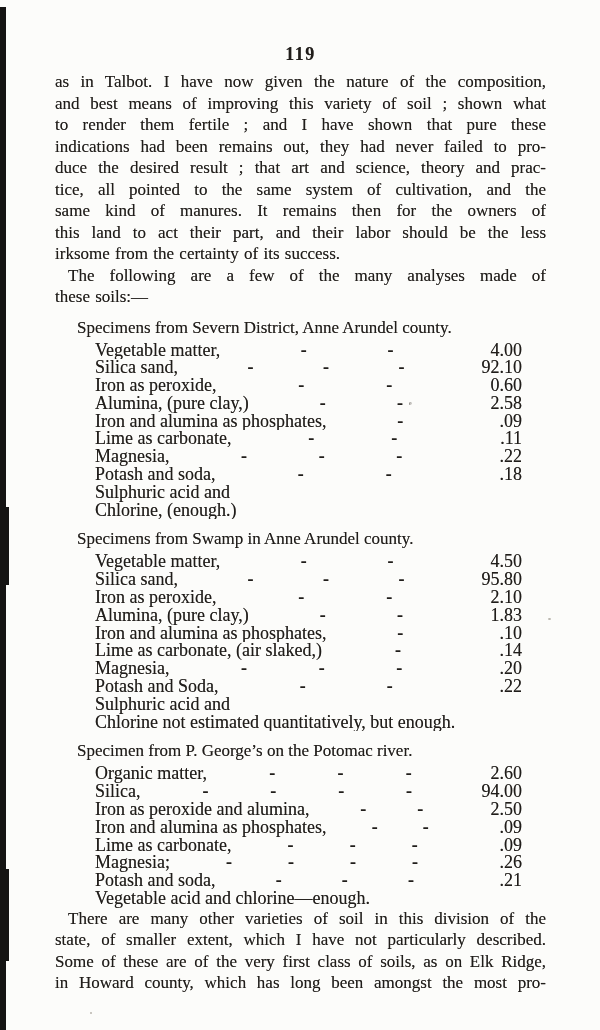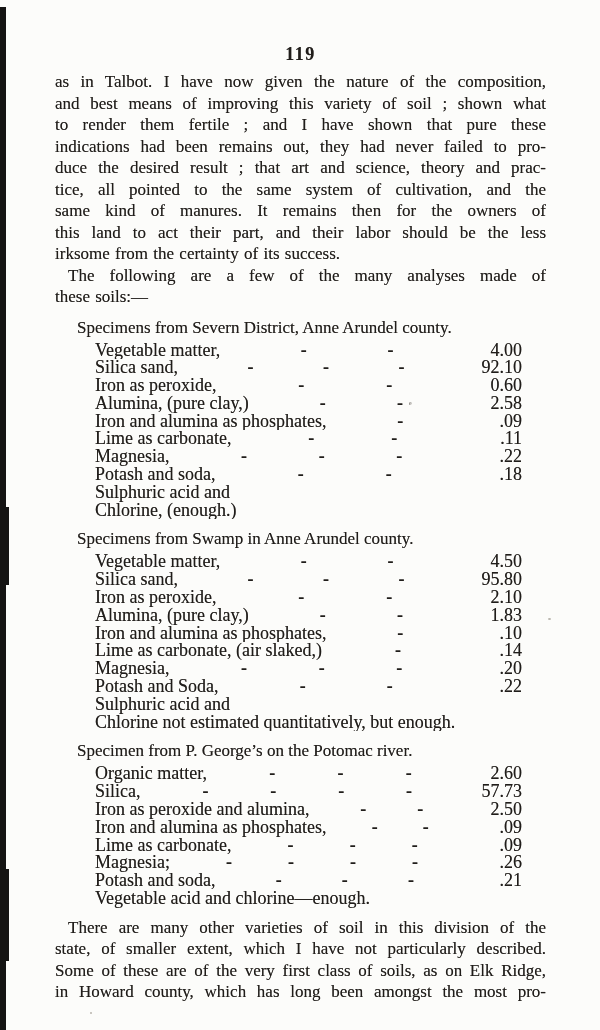--- a/index.html
+++ b/index.html
@@ -43,21 +43,21 @@
   }
   .trow {
     display:flex; align-items:center;
     font-size:18px; line-height:17.8px; height:17.8px; overflow:hidden;
     padding-left:40px; padding-right:24px;
   }
   .rlabel { white-space:pre; }
   .dashes { flex:1; display:flex; justify-content:space-evenly; align-items:baseline; }
   .dash { font-weight:bold; letter-spacing:0; }
   .rvalue { min-width:48px; text-align:right; white-space:pre; }
-  .closing { margin-top:9px; }
+  .closing { }
   .artifact {
     position:absolute; left:409px; top:399px;
     font-size:10px; color:#5a554e; text-shadow:none;
   }
   
   .speck { position:absolute; background:#b9b5ad; border-radius:50%; }
 </style>
 </head>
 <body>
 
@@ -244,21 +244,21 @@
             <span class="rvalue">2.60</span>
           </div>
           <div class="trow">
             <span class="rlabel">Silica,</span>
             <span class="dashes">
               <span class="dash">-</span>
               <span class="dash">-</span>
               <span class="dash">-</span>
               <span class="dash">-</span>
             </span>
-            <span class="rvalue">57.73</span>
+            <span class="rvalue">94.00</span>
           </div>
           <div class="trow">
             <span class="rlabel">Iron as peroxide and alumina,</span>
             <span class="dashes">
               <span class="dash">-</span>
               <span class="dash">-</span>
             </span>
             <span class="rvalue">2.50</span>
           </div>
           <div class="trow">

